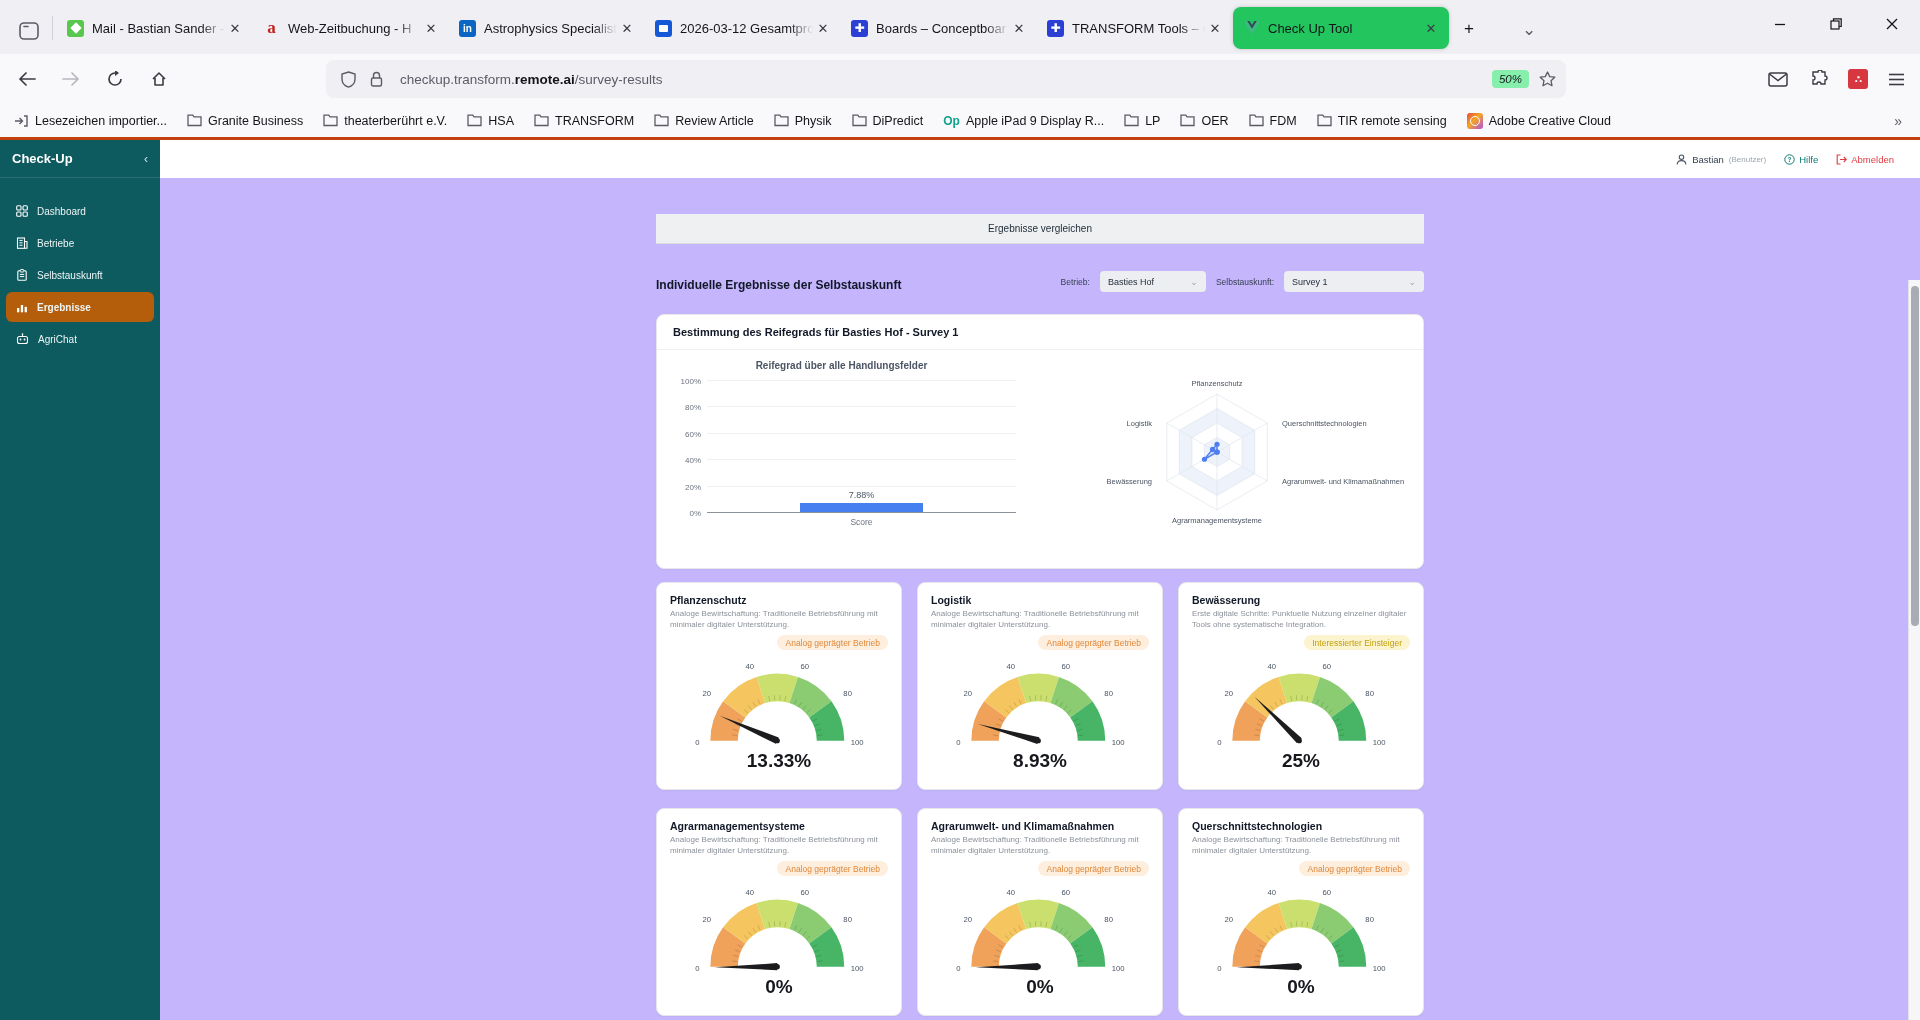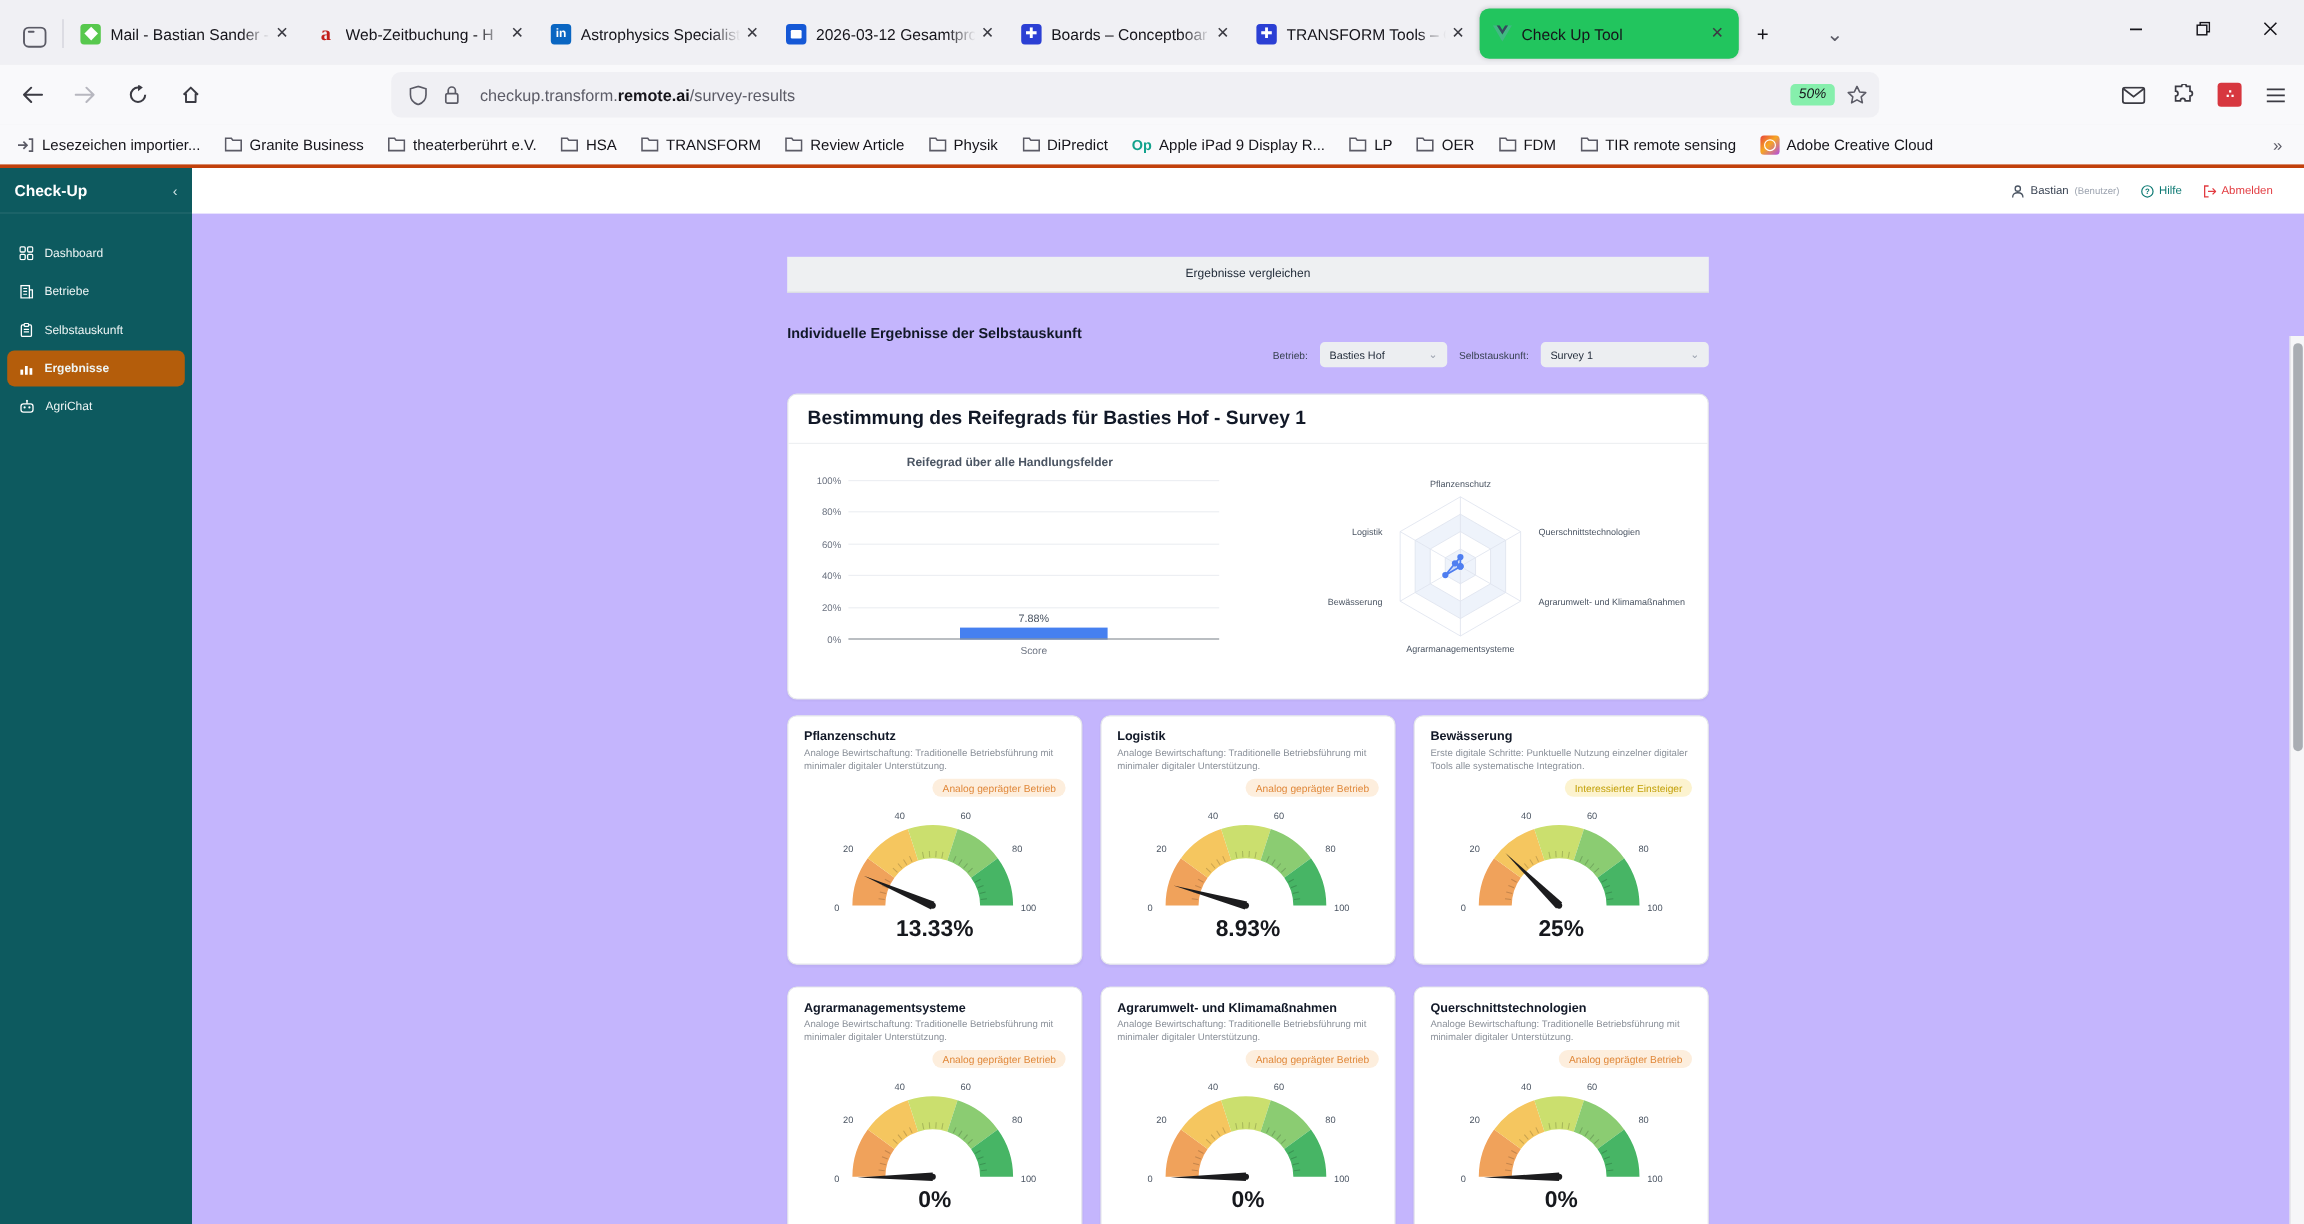--- a/index.html
+++ b/index.html
@@ -82,33 +82,33 @@
   .ah-logout { color:#e23b40; }
 
   .content { flex:1; overflow:hidden; }
   .col { width:768px; margin:0 auto; padding-top:20px; }
   .page-title { font-size:14.5px; font-weight:bold; color:#16242b; }
   .ptabs { display:flex; margin-top:16px; }
   .ptab { flex:1; height:30px; display:flex; align-items:center; justify-content:center; font-size:10px;
     background:#eef0f2; color:#1f2937; border-bottom:1px solid #d9dde2; }
   .ptab.active { background:#fff; color:#0d5a5f; font-weight:bold; border-bottom:2px solid #0d5a5f; }
 
-  .filterrow { margin-top:27px; display:flex; align-items:flex-start;flex-direction:column; }
+  .filterrow { margin-top:27px; display:flex; align-items:flex-end; }
   .section-title { font-size:12px; font-weight:bold; color:#111827; }
   .filters { margin-left:auto; display:flex; align-items:center; gap:10px; }
   .flabel { font-size:8.5px; color:#374151; }
   .select { height:21px; background:#eceef1; border-radius:4px; display:flex; align-items:center;
     padding:0 8px; font-size:9px; color:#1f2937; gap:14px; }
   .select .chev { color:#9ca3af; font-size:9px; }
   .sel-betrieb { width:106px; justify-content:space-between; }
   .sel-survey { width:140px; justify-content:space-between; }
 
   .card { background:#fff; border:1px solid #e5e7eb; border-radius:8px; box-shadow:0 1px 2px rgba(0,0,0,.04); }
   .bigcard { margin-top:22px; height:255px; }
-  .bigcard-head { padding:11px 16px; font-size:16px; font-weight:bold; color:#111827; border-bottom:1px solid #eef0f2; }
+  .bigcard-head { padding:11px 16px; font-size:11px; font-weight:bold; color:#111827; border-bottom:1px solid #eef0f2; }
   .bigcard-body { display:flex; height:206px; }
   .half { width:50%; position:relative; }
 
   .bar-wrap { padding:10px 24px 0 10px; }
   .bar-title { text-align:center; font-size:10px; font-weight:bold; color:#4b5563; margin-bottom:10px; }
   .bar-plot { margin-left:40px; height:132px; position:relative; }
   .gridline { position:absolute; left:0; right:0; height:1px; background:#edeff3; }
   .gridline.zero { background:#8d939b; }
   .ylab { position:absolute; right:calc(100% + 6px); transform:translateY(50%); font-size:8px; color:#6b7280; white-space:nowrap; }
   .thebar { position:absolute; left:30%; width:40%; bottom:0; background:#4680f0; }
@@ -612,21 +612,21 @@
                   <text x="193" y="105" text-anchor="middle" font-size="9" fill="#4b5563">100</text>
                   <polygon points="100,95.9 100,104.1 27,100.8" fill="#1c1c1e" transform="rotate(16.074 100 100)"></polygon>
                   <circle cx="100" cy="100" r="3" fill="#1c1c1e"></circle>
                 </svg>
               </div>
             <div class="gvalue">8.93%</div>
           </div>
 
           <div class="card gcard">
             <div class="gtitle">Bewässerung</div>
-            <div class="gdesc">Erste digitale Schritte: Punktuelle Nutzung einzelner digitaler Tools alle systematische Integration.</div>
+            <div class="gdesc">Erste digitale Schritte: Punktuelle Nutzung einzelner digitaler Tools ohne systematische Integration.</div>
             <div class="badgerow">
                 <span class="badge" style="background: rgb(252, 243, 207); color: rgb(194, 160, 8);">Interessierter Einsteiger</span>
               </div>
             <div class="gauge-box">
                 <svg viewBox="-4 -2 212 114">
                   <path d="M22,100 A78,78 0 0 1 36.9,54.1 L62.8,73 A46,46 0 0 0 54,100 Z" fill="#f0a25b"></path>
                   <path d="M36.9,54.1 A78,78 0 0 1 75.9,25.8 L85.8,56.3 A46,46 0 0 0 62.8,73 Z" fill="#f5c65f"></path>
                   <path d="M75.9,25.8 A78,78 0 0 1 124.1,25.8 L114.2,56.3 A46,46 0 0 0 85.8,56.3 Z" fill="#cbdf6e"></path>
                   <path d="M124.1,25.8 A78,78 0 0 1 163.1,54.1 L137.2,73 A46,46 0 0 0 114.2,56.3 Z" fill="#8bcc72"></path>
                   <path d="M163.1,54.1 A78,78 0 0 1 178,100 L146,100 A46,46 0 0 0 137.2,73 Z" fill="#47b565"></path>

